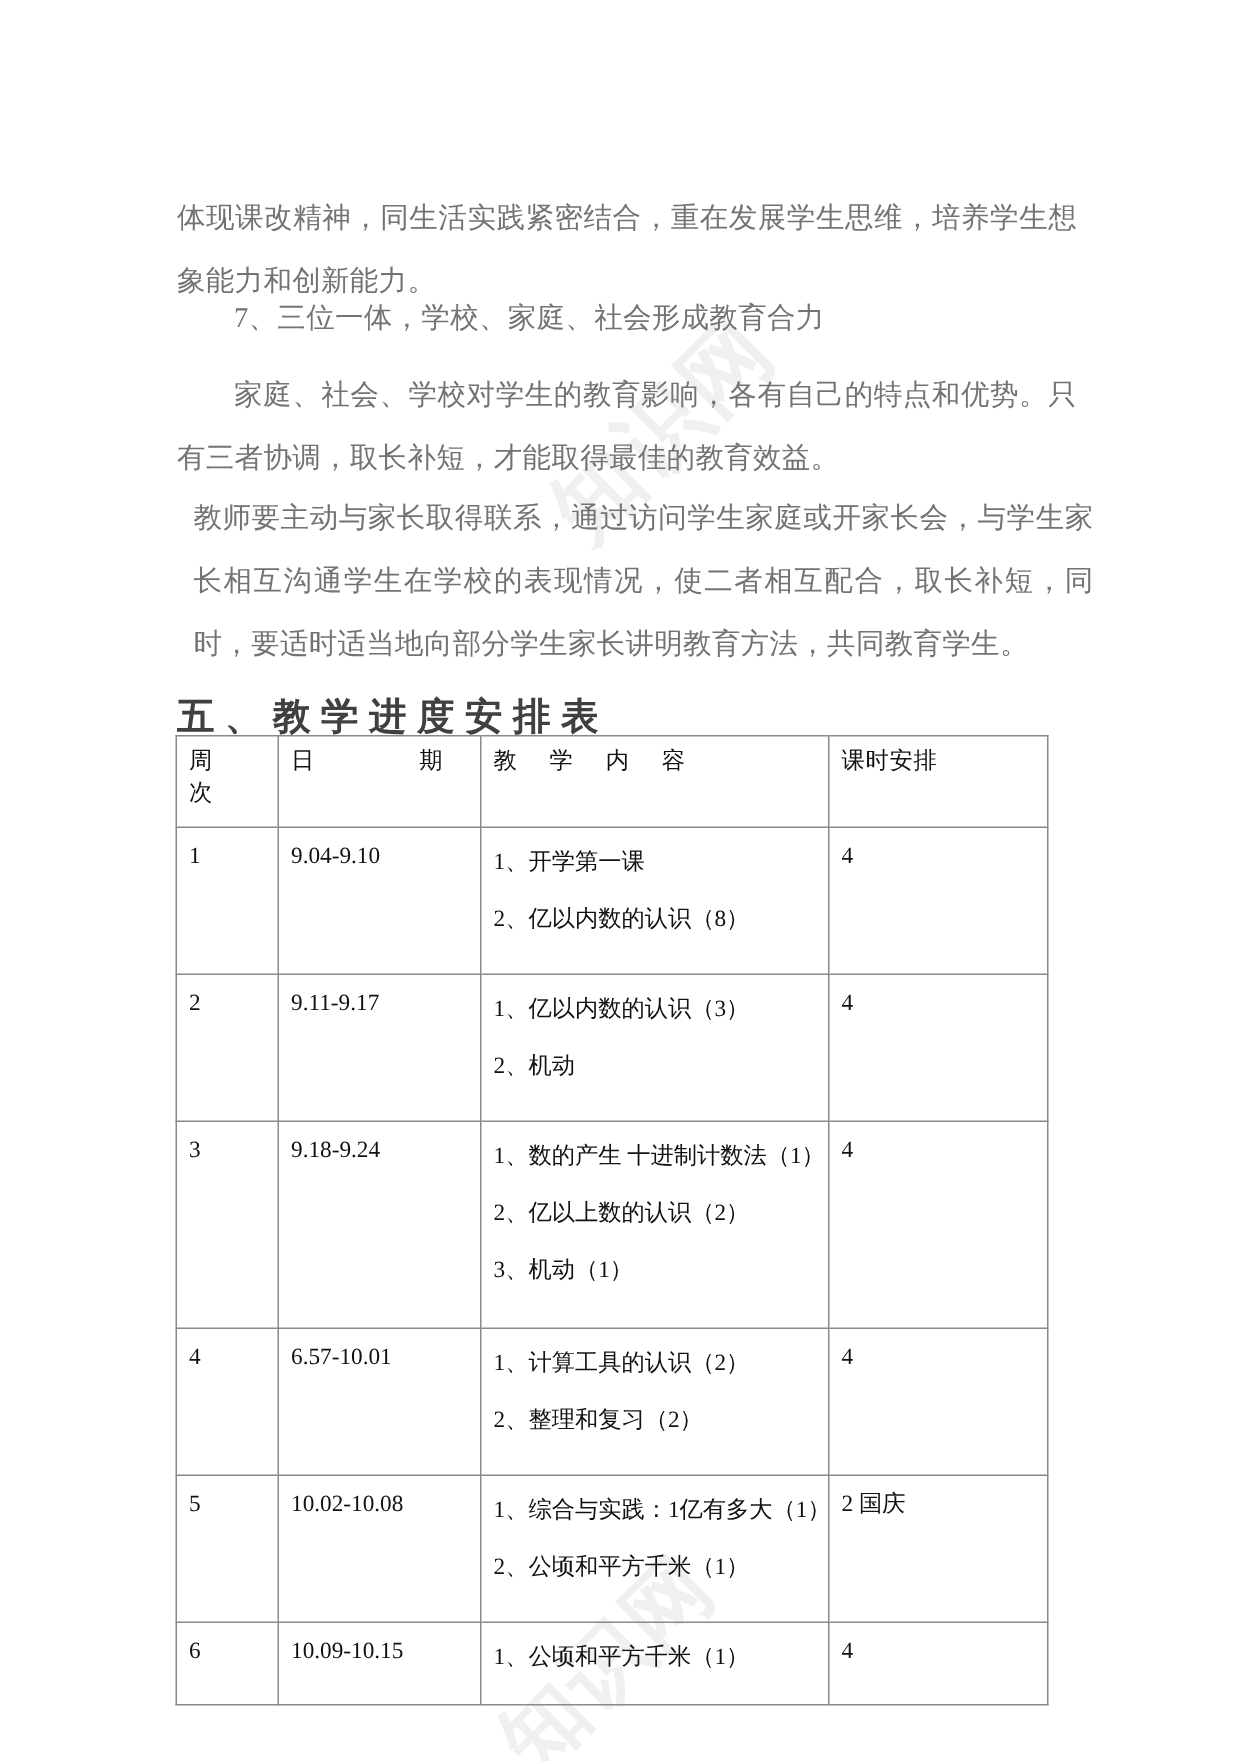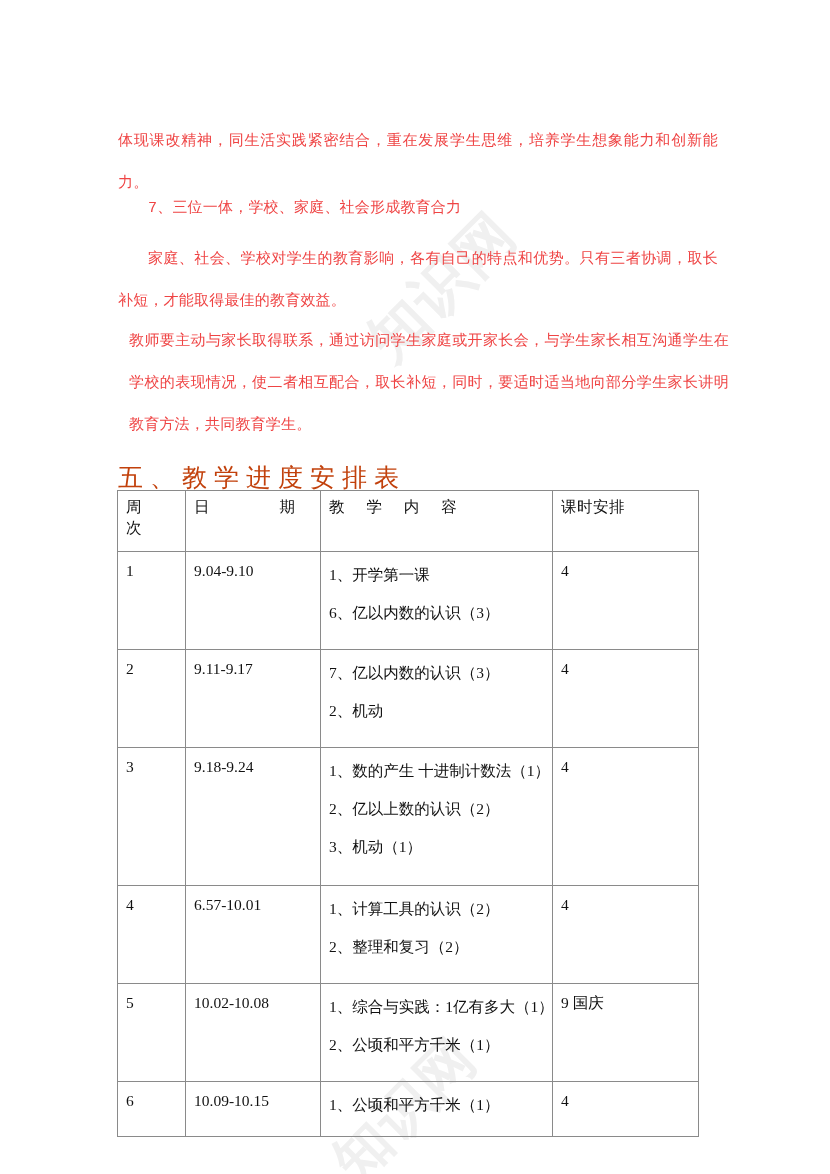--- a/index.html
+++ b/index.html
@@ -62,42 +62,42 @@
     position: absolute;
     left: 0; top: 0;
     width: 830px;
     z-index: 2;
   }
 
   .body-text {
     position: absolute;
     left: 118px;
     width: 600px;
-    font-size: 15px;
+    font-size: 19px;
     line-height: 42px;
     text-align: justify;
     text-justify: inter-ideograph;
-    font-family: Liberation Mono, monospace;
+    font-family: Liberation Serif, serif;
     letter-spacing: 0.2px;
-    color: #ef4444;
+    color: #737373;
   }
   .p1 { top: 106px; }
   .p2 { top: 173px; text-indent: 2em; }
   .p3 { top: 224px; text-indent: 2em; }
   .p4 { top: 306px; margin-left: 11px; }
 
   .section-heading {
     position: absolute;
     left: 118px;
     top: 440px;
     font-size: 25px;
-    font-weight: 400;
+    font-weight: 700;
     letter-spacing: 7px;
     font-family: "Liberation Serif", "DejaVu Serif", serif;
-    color: #c2410c;
+    color: #404040;
     white-space: nowrap;
   }
 
   
   .schedule-wrap {
     position: absolute;
     left: 117px;
     top: 490px;
     width: 581px;
   }
@@ -196,30 +196,30 @@
             <td class="hdr-plain">课时安排</td>
           </tr>
         </thead>
         <tbody>
 
           <tr class="row-h1">
             <td class="cell-week">1</td>
             <td class="cell-date nowrap">9.04-9.10</td>
             <td class="cell-content">
               <div class="content-line">1、开学第一课</div>
-              <div class="content-line">6、亿以内数的认识（3）</div>
+              <div class="content-line">2、亿以内数的认识（8）</div>
             </td>
             <td class="cell-hours">4</td>
           </tr>
 
           <tr class="row-h1">
             <td class="cell-week">2</td>
             <td class="cell-date nowrap">9.11-9.17</td>
             <td class="cell-content">
-              <div class="content-line">7、亿以内数的认识（3）</div>
+              <div class="content-line">1、亿以内数的认识（3）</div>
               <div class="content-line">2、机动</div>
             </td>
             <td class="cell-hours">4</td>
           </tr>
 
           <tr class="row-h3">
             <td class="cell-week">3</td>
             <td class="cell-date nowrap">9.18-9.24</td>
             <td class="cell-content">
               <div class="content-line">1、数的产生 十进制计数法（1）</div>
@@ -239,21 +239,21 @@
             <td class="cell-hours">4</td>
           </tr>
 
           <tr class="row-h1">
             <td class="cell-week">5</td>
             <td class="cell-date nowrap">10.02-10.08</td>
             <td class="cell-content">
               <div class="content-line">1、综合与实践：1亿有多大（1）</div>
               <div class="content-line">2、公顷和平方千米（1）</div>
             </td>
-            <td class="cell-hours nowrap">9 国庆</td>
+            <td class="cell-hours nowrap">2 国庆</td>
           </tr>
 
           <tr class="row-h-single">
             <td class="cell-week">6</td>
             <td class="cell-date nowrap">10.09-10.15</td>
             <td class="cell-content">
               <div class="content-line">1、公顷和平方千米（1）</div>
             </td>
             <td class="cell-hours">4</td>
           </tr>

